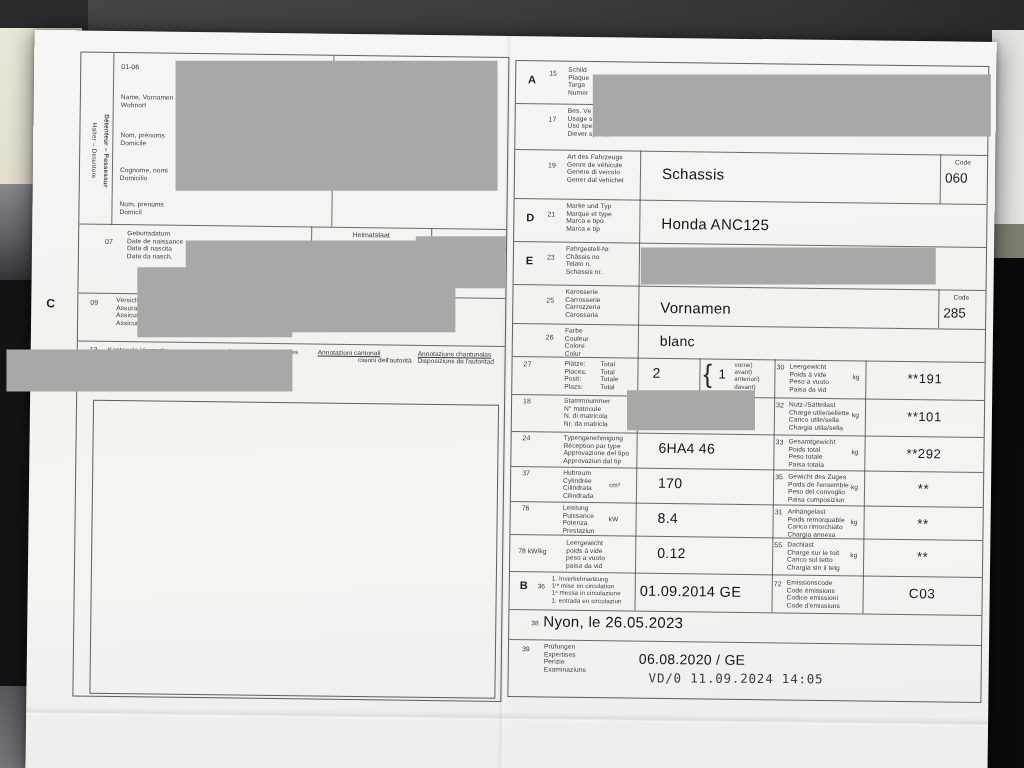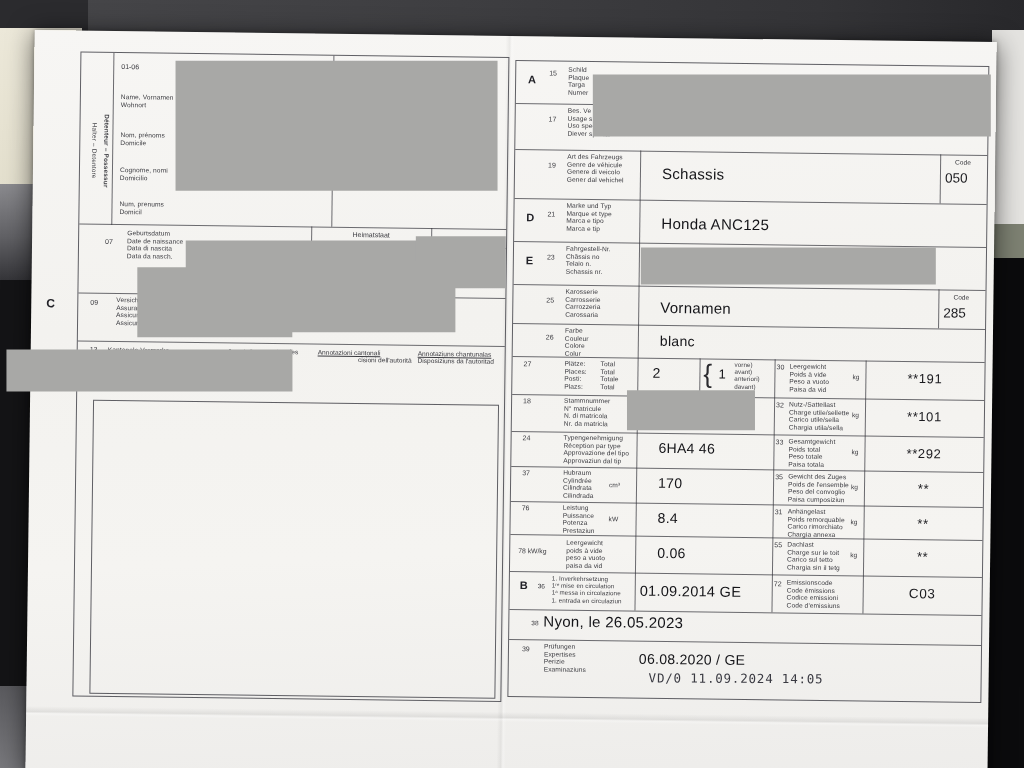--- a/index.html
+++ b/index.html
@@ -164,21 +164,21 @@
 Uso speciale
 Diever spezial</span>
 
       <span class="nm" style="left:33px;top:100px;">19</span>
       <span class="lbl" style="left:52px;top:91px;">Art des Fahrzeugs
 Genre de véhicule
 Genere di veicolo
 Gener dal vehichel</span>
       <span class="vl big" style="left:147px;top:102px;">Schassis</span>
       <span class="unit" style="left:440px;top:92px;">Code</span>
-      <span class="codeval" style="left:430px;top:104px;">050</span>
+      <span class="codeval" style="left:430px;top:104px;">060</span>
 
       <span class="lt" style="left:12px;top:150px;">D</span>
       <span class="nm" style="left:33px;top:149px;">21</span>
       <span class="lbl" style="left:52px;top:140px;">Marke und Typ
 Marque et type
 Marca e tipo
 Marca e tip</span>
       <span class="vl big" style="left:147px;top:152px;">Honda ANC125</span>
 
       <span class="lt" style="left:12px;top:193px;">E</span>
@@ -288,21 +288,21 @@
 Carico rimorchiato
 Chargia annexa</span>
       <span class="unit" style="left:340px;top:453px;">kg</span>
       <span class="star" style="left:353px;top:450px;width:119px;">**</span>
 
       <span class="nm" style="left:8px;top:486px;font-size:6.8px;">78 kW/kg</span>
       <span class="lbl" style="left:56px;top:477px;">Leergewicht
 poids à vide
 peso a vuoto
 paisa da vid</span>
-      <span class="vl" style="left:147px;top:482px;">0.06</span>
+      <span class="vl" style="left:147px;top:482px;">0.12</span>
 
       <span class="nm" style="left:264px;top:477px;">55</span>
       <span class="lbl" style="left:277px;top:476px;">Dachlast
 Charge sur le toit
 Carico sul tetto
 Chargia sin il tetg</span>
       <span class="unit" style="left:340px;top:486px;">kg</span>
       <span class="star" style="left:353px;top:483px;width:119px;">**</span>
 
       <span class="lt" style="left:10px;top:518px;">B</span>

